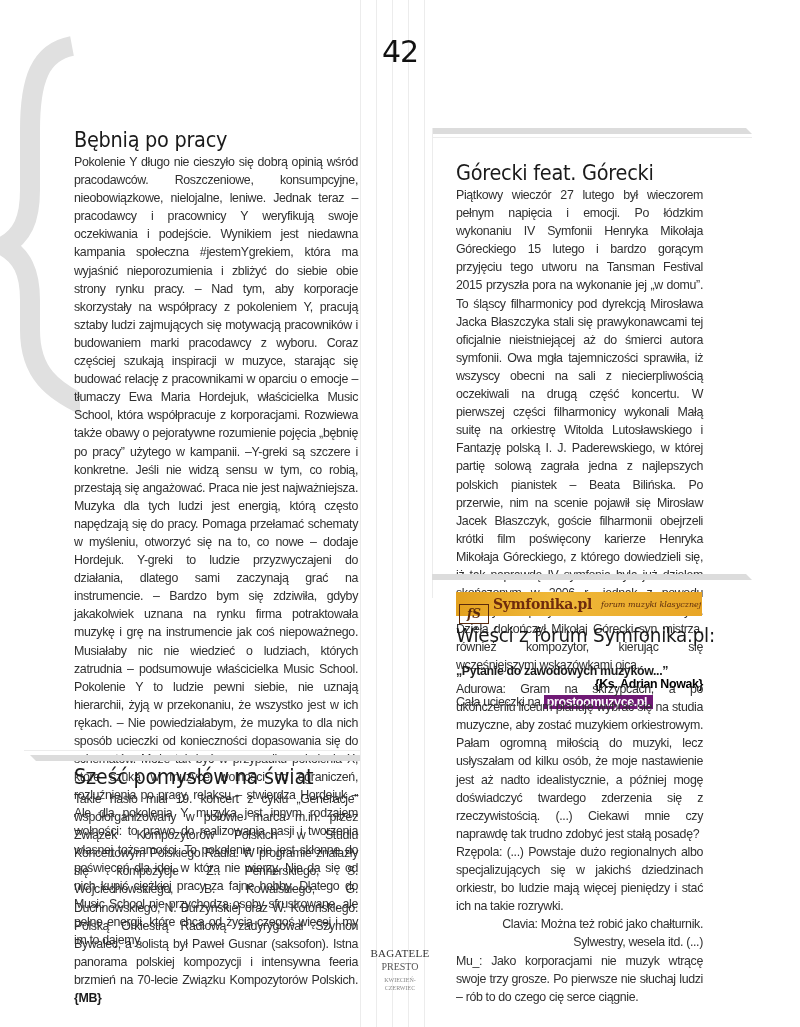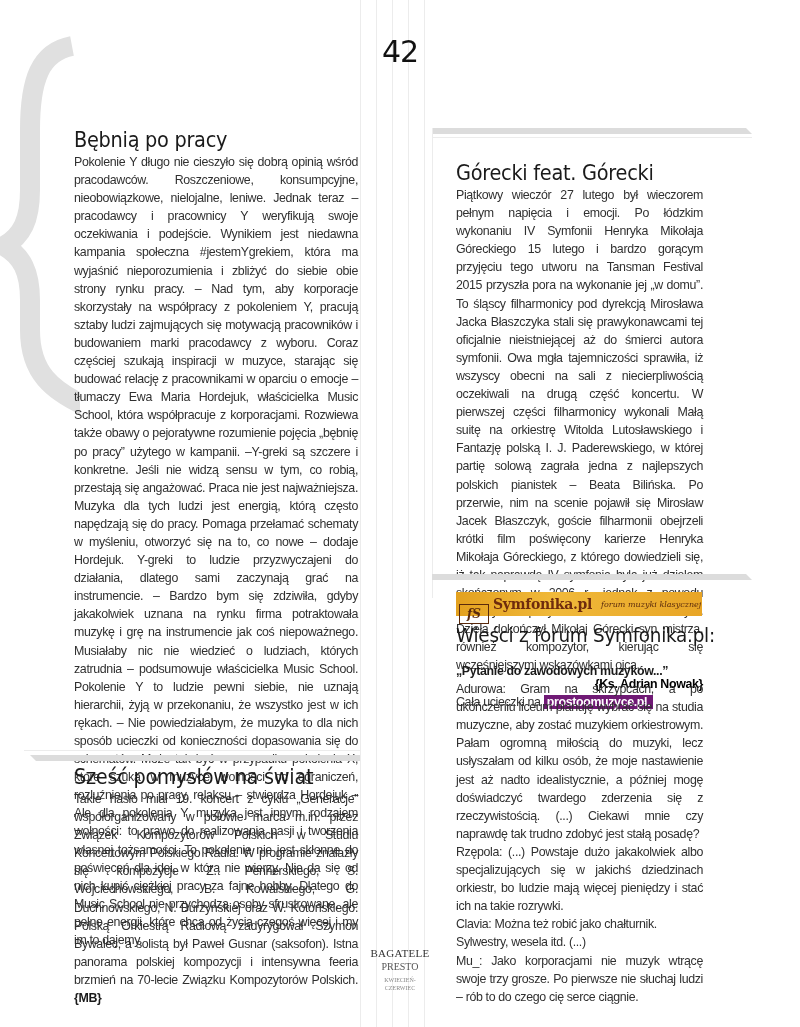--- a/index.html
+++ b/index.html
@@ -76,22 +76,22 @@
   <div class="logo-box">fS</div>
   <div class="brand">Symfonika.pl</div>
   <div class="tag">forum muzyki klasycznej</div>
 </div>
 
 <div class="article" style="left:456px; top:622px; width:247px;">
   <h2 style="font-size:20px;">Wieści z forum Symfonika.pl:</h2>
   <div class="body-text" style="margin-top:14px;">
     <p class="forum-head">„Pytanie do zawodowych muzyków...”</p>
     <p>Adurowa: Gram na skrzypcach, a po ukończeniu liceum planuję wybrać się na studia muzyczne, aby zostać muzykiem orkiestrowym. Pałam ogromną miłością do muzyki, lecz usłyszałam od kilku osób, że moje nastawienie jest aż nadto idealistycznie, a później mogę doświadczyć twardego zderzenia się z rzeczywistością. (...) Ciekawi mnie czy naprawdę tak trudno zdobyć jest stałą posadę?</p>
-    <p>Rzępola: (...) Powstaje dużo jakakolwiek albo specjalizujących się w jakichś dziedzinach orkiestr, bo ludzie mają więcej pieniędzy i stać ich na takie rozrywki.</p>
-    <p style="text-align:left;">Clavia: Można też robić jako chałturnik. Sylwestry, wesela itd. (...)</p>
+    <p>Rzępola: (...) Powstaje dużo regionalnych albo specjalizujących się w jakichś dziedzinach orkiestr, bo ludzie mają więcej pieniędzy i stać ich na takie rozrywki.</p>
+    <p style="text-align:right;">Clavia: Można też robić jako chałturnik. Sylwestry, wesela itd. (...)</p>
     <p>Mu_: Jako korporacjami nie muzyk wtrącę swoje trzy grosze. Po pierwsze nie słuchaj ludzi – rób to do czego cię serce ciągnie.</p>
   </div>
 </div>
 
 <div class="footer-mark">
   <div class="b1">BAGATELE</div>
   <div class="b2">PRESTO</div>
   <div class="b3"><span>KWIECIEŃ-</span><br><span>CZERWIEC</span></div>
 </div>
 

